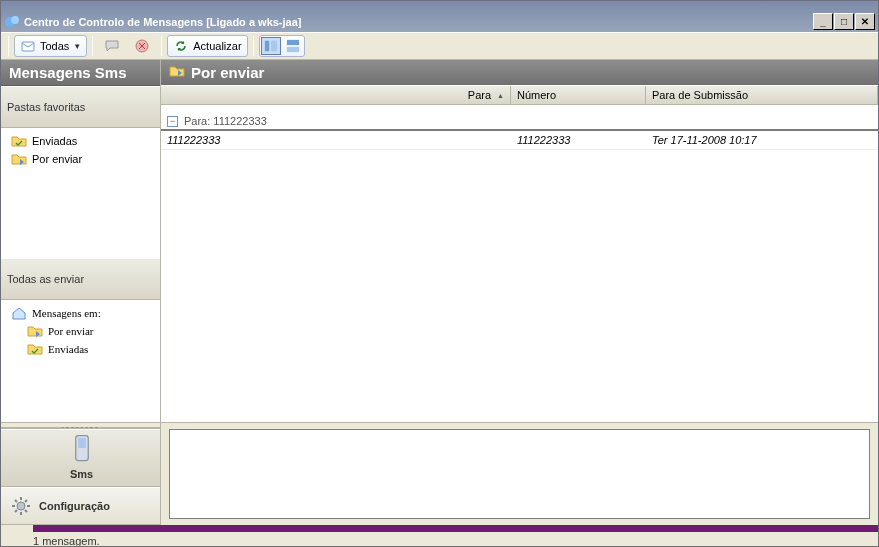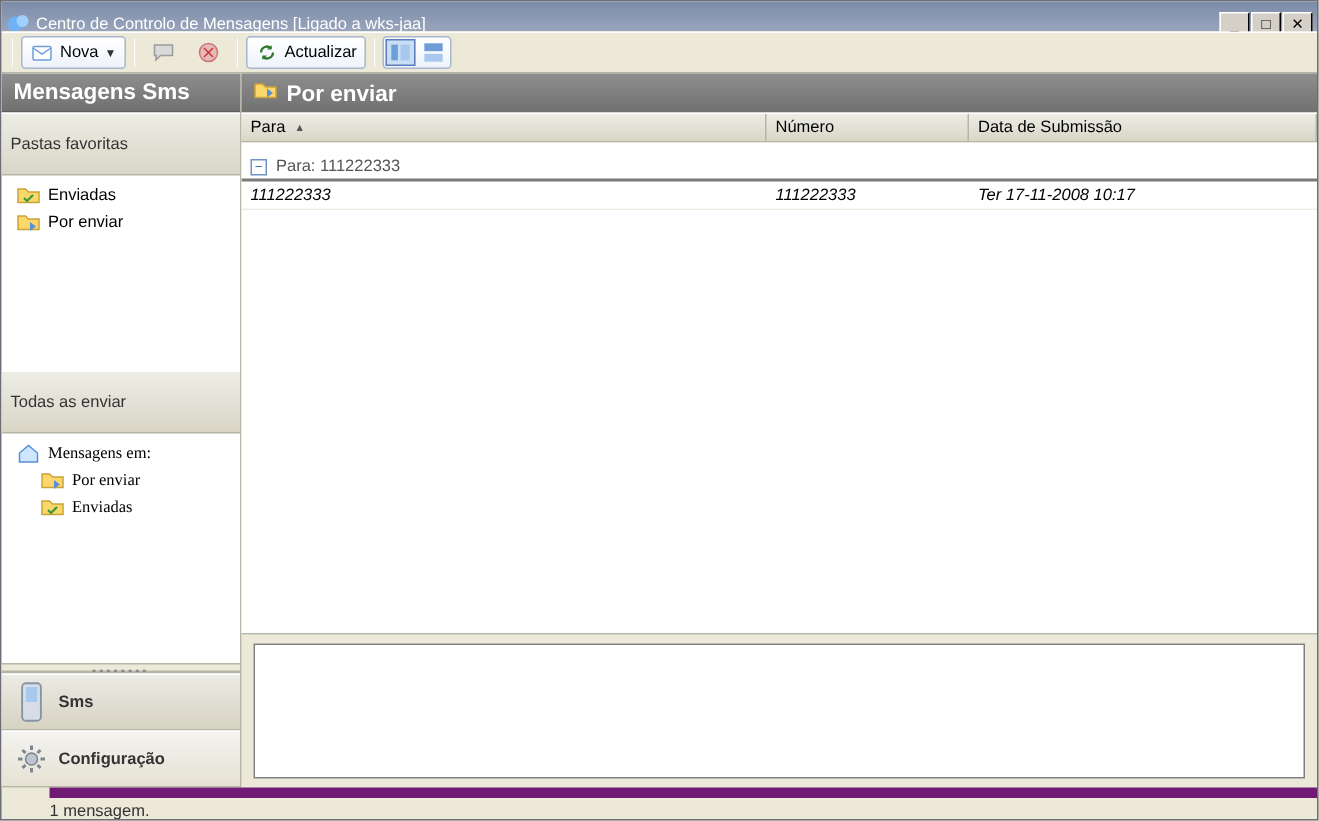--- a/index.html
+++ b/index.html
@@ -11,27 +11,27 @@
     width: 879px;
     height: 547px;
     overflow: hidden;
     display: flex;
     flex-direction: column;
     border: 1px solid #6C6E79;
   }
 
   
   .titlebar {
-    height: 20px;
+    height: 31px;
     background: linear-gradient(#7B8BA8, #98A5BC);
     display: flex;
     align-items: center;
     color: #fff;
     padding: 10px 3px 0 3px;
-    font-weight: normal;
+    font-weight: bold;
   }
   .titlebar .app-icon {
     width: 16px; height: 16px;
     display: inline-block;
     margin-right: 4px;
   }
   .titlebar .title-text { flex: 1 1 auto; }
   .win-btns { display:flex; gap:0; }
   .win-btn {
     width: 20px; height: 17px;
@@ -156,20 +156,21 @@
     gap:8px;
     padding:6px 8px 6px 10px;
     border-top:1px solid #fff;
     border-bottom:1px solid #B5B5A8;
     background:linear-gradient(#F4F3EE,#E5E2D4);
     font-weight:bold;
     color:#333;
   }
   .bottom-nav .cat.active {
     background:linear-gradient(#ECEBE3,#D6D3C3);
+    flex-direction:column;
   }
   .cat-icon { width:20px;height:24px; display:inline-flex;align-items:center;justify-content:center;}
 
   .main {
     flex:1 1 auto;
     display:flex;
     flex-direction:column;
     min-width:0;
   }
   .main-title {
@@ -185,21 +186,21 @@
     display:flex;
     background:linear-gradient(#EDEDE5,#D9D6C7);
     border-top:1px solid #fff;
     border-bottom:1px solid #B5B5A8;
   }
   .col-headers .col{
     padding:3px 6px;
     border-right:1px solid #B5B5A8;
     display:flex;align-items:center;gap:6px;
   }
-  .col-para   { width:350px; }
+  .col-para   { width:350px;justify-content:flex-end; }
   .col-numero { width:135px; }
   .col-data   { flex:1; border-right:none;}
   .sort-asc { font-size:7px;color:#555;}
 
   .data-area {
     flex:1 1 auto;
     background:#fff;
     border-bottom:1px solid #B5B5A8;
     overflow:hidden;
     display:flex;
@@ -265,21 +266,21 @@
 
 <div class="toolbar">
   <div class="sep"></div>
   <div class="tb-btn framed">
     <span class="tb-icon">
       <svg viewBox="0 0 16 16">
           <rect x="2" y="4" width="12" height="9" rx="1" fill="#fff" stroke="#6E9ED8"></rect>
           <path d="M2 5l6 4 6-4" stroke="#6E9ED8" fill="none"></path>
         </svg>
     </span>
-    <span>Nova</span>
+    <span>Todas</span>
     <span class="caret">▼</span>
   </div>
   <div class="sep"></div>
   <div class="tb-btn">
     <span class="tb-icon">
       <svg viewBox="0 0 16 16">
           <path d="M2 3h12v7H6l-3 3V10H2z" fill="#D9D9D9" stroke="#9B9B9B"></path>
         </svg>
     </span>
   </div>
@@ -414,21 +415,21 @@
 
     <div class="col-headers">
       <div class="col col-para">
         <span>Para</span>
         <span class="sort-asc">▲</span>
       </div>
       <div class="col col-numero">
         <span>Número</span>
       </div>
       <div class="col col-data">
-        <span>Data de Submissão</span>
+        <span>Para de Submissão</span>
       </div>
     </div>
 
     <div class="data-area">
       <div class="group-row">
         <span class="gicon">−</span>
         <span>Para: 111222333</span>
       </div>
       <div class="data-row">
         <div class="cell-para">111222333</div>

